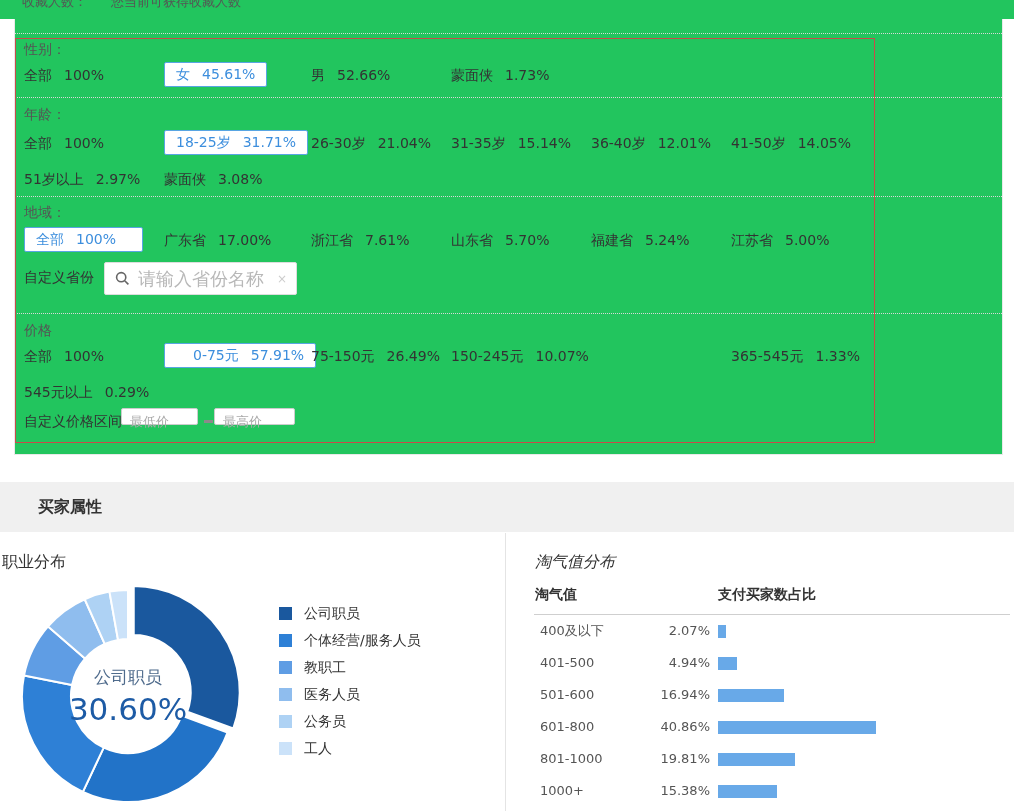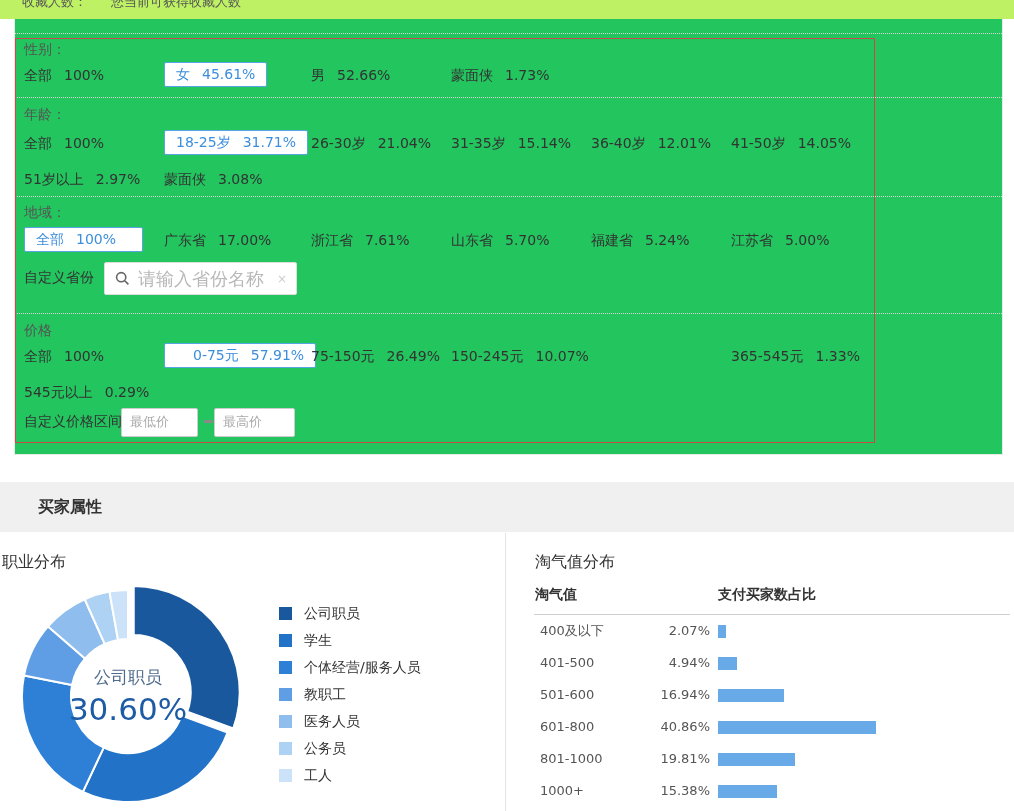--- a/index.html
+++ b/index.html
@@ -2,21 +2,21 @@
 <html><head>
 <meta charset="utf-8">
 <style>
   * { margin:0; padding:0; box-sizing:border-box; }
   html,body { width:1014px; height:811px; background:#fff; overflow:hidden;
     font-family:"DejaVu Sans","Liberation Sans",sans-serif; }
   #stage { position:relative; width:1014px; height:811px; background:#fff; }
 
   
   .top-strip { position:absolute; left:0; top:0; width:1014px; height:19px;
-    background:#bef264; overflow:hidden; }
+    background:#22c55e; overflow:hidden; }
   .top-strip .txt { position:absolute; left:22px; top:-7px; font-size:13px; color:#555; white-space:nowrap; }
   .top-strip .txt span+span { margin-left:24px; }
 
   
   .panel { position:absolute; left:14px; top:19px; width:989px; height:436px;
     background:#22c55e; border:1px solid #e9e9e9; border-top:none; }
   .sep { position:absolute; left:0; right:0; border-top:1px dotted #d8d8d8; }
   .red-box { position:absolute; left:0; top:19px; width:860px; height:405px;
     border:1px solid #c94a4a; pointer-events:none; z-index:6; }
   .sec-label { position:absolute; left:9px; font-size:14px; color:#555; line-height:18px; }
@@ -27,21 +27,21 @@
     color:#3c8edd; line-height:23px; height:25px; padding:0 11px; }
   .fitem.chip.wide { min-width:119px; }
 
   .custom-row { position:absolute; left:9px; right:8px; }
   .custom-label { position:absolute; left:0; font-size:14px; color:#333; }
   .search-box { position:absolute; left:80px; top:0; width:193px; height:33px;
     border:1px solid #ddd; border-radius:2px; background:#fff; display:flex; align-items:center; }
   .search-box svg { margin-left:10px; flex:0 0 auto; }
   .search-ph { margin-left:8px; font-size:18px; color:#b8b8b8; flex:1 1 auto; }
   .search-clear { margin-right:9px; color:#ccc; font-size:12px; cursor:pointer; }
-  .mini-input { position:absolute; top:0; height:29px; border:1px solid #ccc; border-radius:2px;
+  .mini-input { position:absolute; top:0; height:17px; border:1px solid #ccc; border-radius:2px;
     background:#fff; font-size:13px; color:#aaa; line-height:25px; padding-left:8px; }
   .range-dash { position:absolute; width:9px; height:3px; background:#8a8a8a; }
 
   
   .band { position:absolute; left:0; top:482px; width:1014px; height:50px; background:#f0f0f0; }
   .band .t { position:absolute; left:38px; top:0; line-height:50px; font-size:16px; font-weight:bold; color:#333; }
 
   .v-divider { position:absolute; left:505px; top:533px; width:1px; height:278px; background:#e4e4e4; }
 
   .col-title { position:absolute; font-size:16px; color:#333; }
@@ -166,24 +166,20 @@
   <div class="donut-center">
     <div class="cl">公司职员</div>
     <div class="cv">30.60%</div>
   </div>
   <div class="legend" id="legend-mount">
       <div class="legend-item">
         <span class="legend-swatch" style="background: rgb(26, 88, 158);"></span>
         <span class="legend-label">公司职员</span>
       </div>
       <div class="legend-item">
-        <span class="legend-swatch" style="background: rgb(34, 115, 200);"></span>
-        <span class="legend-label">学生</span>
-      </div>
-      <div class="legend-item">
         <span class="legend-swatch" style="background: rgb(46, 128, 214);"></span>
         <span class="legend-label">个体经营/服务人员</span>
       </div>
       <div class="legend-item">
         <span class="legend-swatch" style="background: rgb(95, 157, 228);"></span>
         <span class="legend-label">教职工</span>
       </div>
       <div class="legend-item">
         <span class="legend-swatch" style="background: rgb(143, 189, 238);"></span>
         <span class="legend-label">医务人员</span>
@@ -191,21 +187,21 @@
       <div class="legend-item">
         <span class="legend-swatch" style="background: rgb(174, 210, 244);"></span>
         <span class="legend-label">公务员</span>
       </div>
       <div class="legend-item">
         <span class="legend-swatch" style="background: rgb(203, 226, 249);"></span>
         <span class="legend-label">工人</span>
       </div>
     </div>
 
-  <div class="col-title" style="left:535px; top:552px;">淘气值分布</div>
+  <div class="col-title" style="left:535px; top:552px;font-style:italic;">淘气值分布</div>
   <div class="tq-head" style="left:535px;">淘气值</div>
   <div class="tq-head" style="left:718px;">支付买家数占比</div>
   <div class="tq-underline"></div>
   <div class="tq-rows" id="taoqi-mount">
       <div class="tq-row">
         <div class="tq-label">400及以下</div>
         <div class="tq-pct">2.07%</div>
         <div class="tq-bar" style="width: 8px; background: rgb(104, 169, 232);"></div>
       </div>
       <div class="tq-row">

